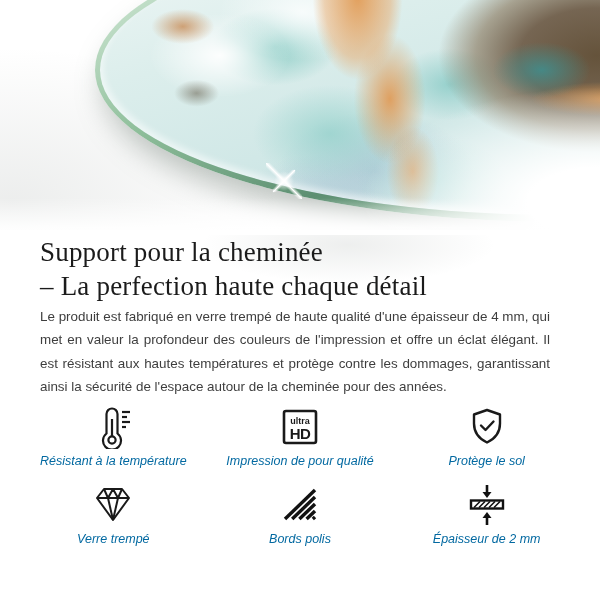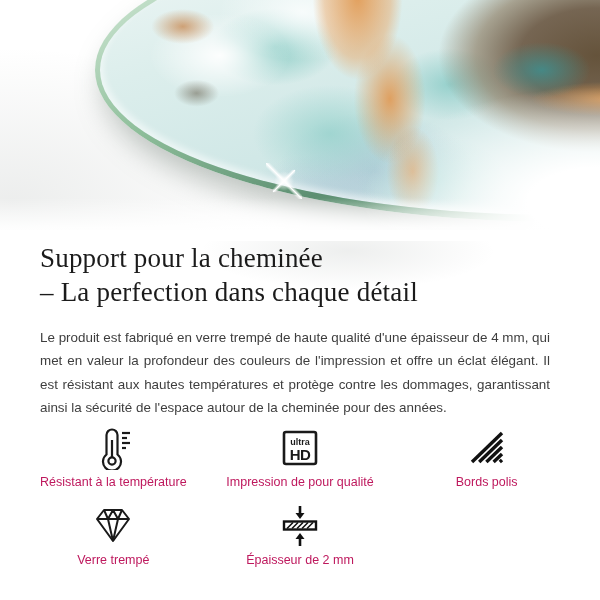--- a/index.html
+++ b/index.html
@@ -42,48 +42,48 @@
     background: linear-gradient(45deg, transparent 44%, rgba(255,255,255,0.98) 50%, transparent 56%); }
   .sparkle::after { transform: rotate(90deg) scale(0.62);
     background: linear-gradient(45deg, transparent 42%, #fff 50%, transparent 58%); }
   .sparkle i { position:absolute; left:8px; top:8px; width:20px; height:20px; border-radius:50%;
     background: radial-gradient(circle, rgba(255,255,255,0.95), rgba(255,255,255,0) 70%); }
 
   
   .content { position:relative; padding:0 40px;
     background: radial-gradient(ellipse 210px 55px at 58% 10px, rgba(110,120,115,0.12), transparent 70%); }
   h1 { font-family:"Liberation Serif", serif; font-weight:400; color:#1b1b1b;
-       font-size:27px; line-height:34px; letter-spacing:0.2px; margin-top:11px; }
-  .desc { margin-top:17px; font-size:13.4px; line-height:23.4px; color:#3e3e3e;
+       font-size:27px; line-height:34px; letter-spacing:0.2px; margin-top:5px; }
+  .desc { margin-top:2px; font-size:13.4px; line-height:23.4px; color:#3e3e3e;
           text-align:justify; padding-right:10px; }
 
   
   .features { display:grid; grid-template-columns:repeat(3,1fr); padding:0 20px; margin-top:5px; row-gap:13px; }
   .feature { display:flex; flex-direction:column; align-items:center; }
   .ficon { height:46px; display:flex; align-items:center; justify-content:center; }
-  .flabel { margin-top:4px; font-size:12.5px; line-height:15px; color:#be185d; text-align:center; }
+  .flabel { margin-top:4px; font-size:12.5px; line-height:15px; color:#0369a1; text-align:center;font-style:italic; }
   svg { display:block; }
 </style>
 </head>
 <body>
 
 <div class="photo">
   <div class="photo-wash"></div>
   <div class="rim"></div>
   <div class="disc"></div>
   <div class="fade"></div>
   <div class="sparkle">
       <i></i>
     </div>
 </div>
 
 <div class="content">
   <h1>
     <span>Support pour la cheminée</span><br>
-    <span>– La perfection dans chaque détail</span>
+    <span>– La perfection haute chaque détail</span>
   </h1>
   <p class="desc">Le produit est fabriqué en verre trempé de haute qualité d'une épaisseur de 4 mm, qui met en valeur la profondeur des couleurs de l'impression et offre un éclat élégant. Il est résistant aux hautes températures et protège contre les dommages, garantissant ainsi la sécurité de l'espace autour de la cheminée pour des années.</p>
 </div>
 
 <div class="features">
 
   <div class="feature">
     <div class="ficon">
       <svg width="40" height="44" viewBox="0 0 40 44" fill="none" stroke="#1a1a1a" stroke-width="2.2">
         <path d="M13.5 9 a5.5 5.5 0 0 1 11 0 V28.5 a9 9 0 1 1 -11 0 Z"></path>
@@ -102,45 +102,54 @@
     <div class="ficon">
       <svg width="42" height="42" viewBox="0 0 42 42">
         <rect x="5" y="5" width="32" height="32" rx="2" fill="none" stroke="#1a1a1a" stroke-width="2.6"></rect>
         <text x="21" y="18" text-anchor="middle" font-family="Liberation Sans, sans-serif" font-size="9" font-weight="600" fill="#1a1a1a">ultra</text>
         <text x="21" y="32.5" text-anchor="middle" font-family="Liberation Sans, sans-serif" font-size="15" font-weight="800" letter-spacing="-0.5" fill="#1a1a1a">HD</text>
       </svg>
     </div>
     <div class="flabel">Impression de pour qualité</div>
   </div>
 
-
   <div class="feature">
     <div class="ficon">
-      <svg width="42" height="42" viewBox="0 0 42 42" stroke="#111" stroke-width="3.4" fill="none">
-        <line x1="6" y1="35" x2="36" y2="6"></line>
-        <line x1="13.2" y1="35" x2="36" y2="13"></line>
-        <line x1="20.4" y1="35" x2="36" y2="20"></line>
-        <line x1="27.6" y1="35" x2="36" y2="27"></line>
-        <line x1="33.8" y1="35" x2="36" y2="33"></line>
+      <svg width="42" height="42" viewBox="0 0 42 42" fill="none" stroke="#1a1a1a" stroke-width="2.4" stroke-linejoin="round">
+        <path d="M21 4 L34 8.5 V17.5 C34 27 28 33.2 21 36.5 C14 33.2 8 27 8 17.5 V8.5 Z"></path>
+        <polyline points="15,19.5 19.5,24 27.5,15.5" stroke-linecap="round"></polyline>
       </svg>
     </div>
-    <div class="flabel">Bords polis</div>
+    <div class="flabel">Protège le sol</div>
   </div>
 
   <div class="feature">
     <div class="ficon">
       <svg width="42" height="42" viewBox="0 0 42 42" fill="none" stroke="#1a1a1a" stroke-width="2" stroke-linejoin="round">
         <polygon points="5,14 12,5 30,5 37,14 21,36"></polygon>
         <line x1="5" y1="14" x2="37" y2="14"></line>
         <polyline points="12,5 16,14 21,5 26,14 30,5"></polyline>
         <line x1="16" y1="14" x2="21" y2="36"></line>
         <line x1="26" y1="14" x2="21" y2="36"></line>
       </svg>
     </div>
     <div class="flabel">Verre trempé</div>
+  </div>
+
+  <div class="feature">
+    <div class="ficon">
+      <svg width="42" height="42" viewBox="0 0 42 42" stroke="#111" stroke-width="3.4" fill="none">
+        <line x1="6" y1="35" x2="36" y2="6"></line>
+        <line x1="13.2" y1="35" x2="36" y2="13"></line>
+        <line x1="20.4" y1="35" x2="36" y2="20"></line>
+        <line x1="27.6" y1="35" x2="36" y2="27"></line>
+        <line x1="33.8" y1="35" x2="36" y2="33"></line>
+      </svg>
+    </div>
+    <div class="flabel">Bords polis</div>
   </div>
 
   <div class="feature">
     <div class="ficon">
       <svg width="42" height="42" viewBox="0 0 42 42">
         <g stroke="#111" stroke-width="1.6">
           <line x1="8" y1="23.5" x2="14" y2="17.5"></line>
           <line x1="13" y1="23.5" x2="19" y2="17.5"></line>
           <line x1="18" y1="23.5" x2="24" y2="17.5"></line>
           <line x1="23" y1="23.5" x2="29" y2="17.5"></line>

